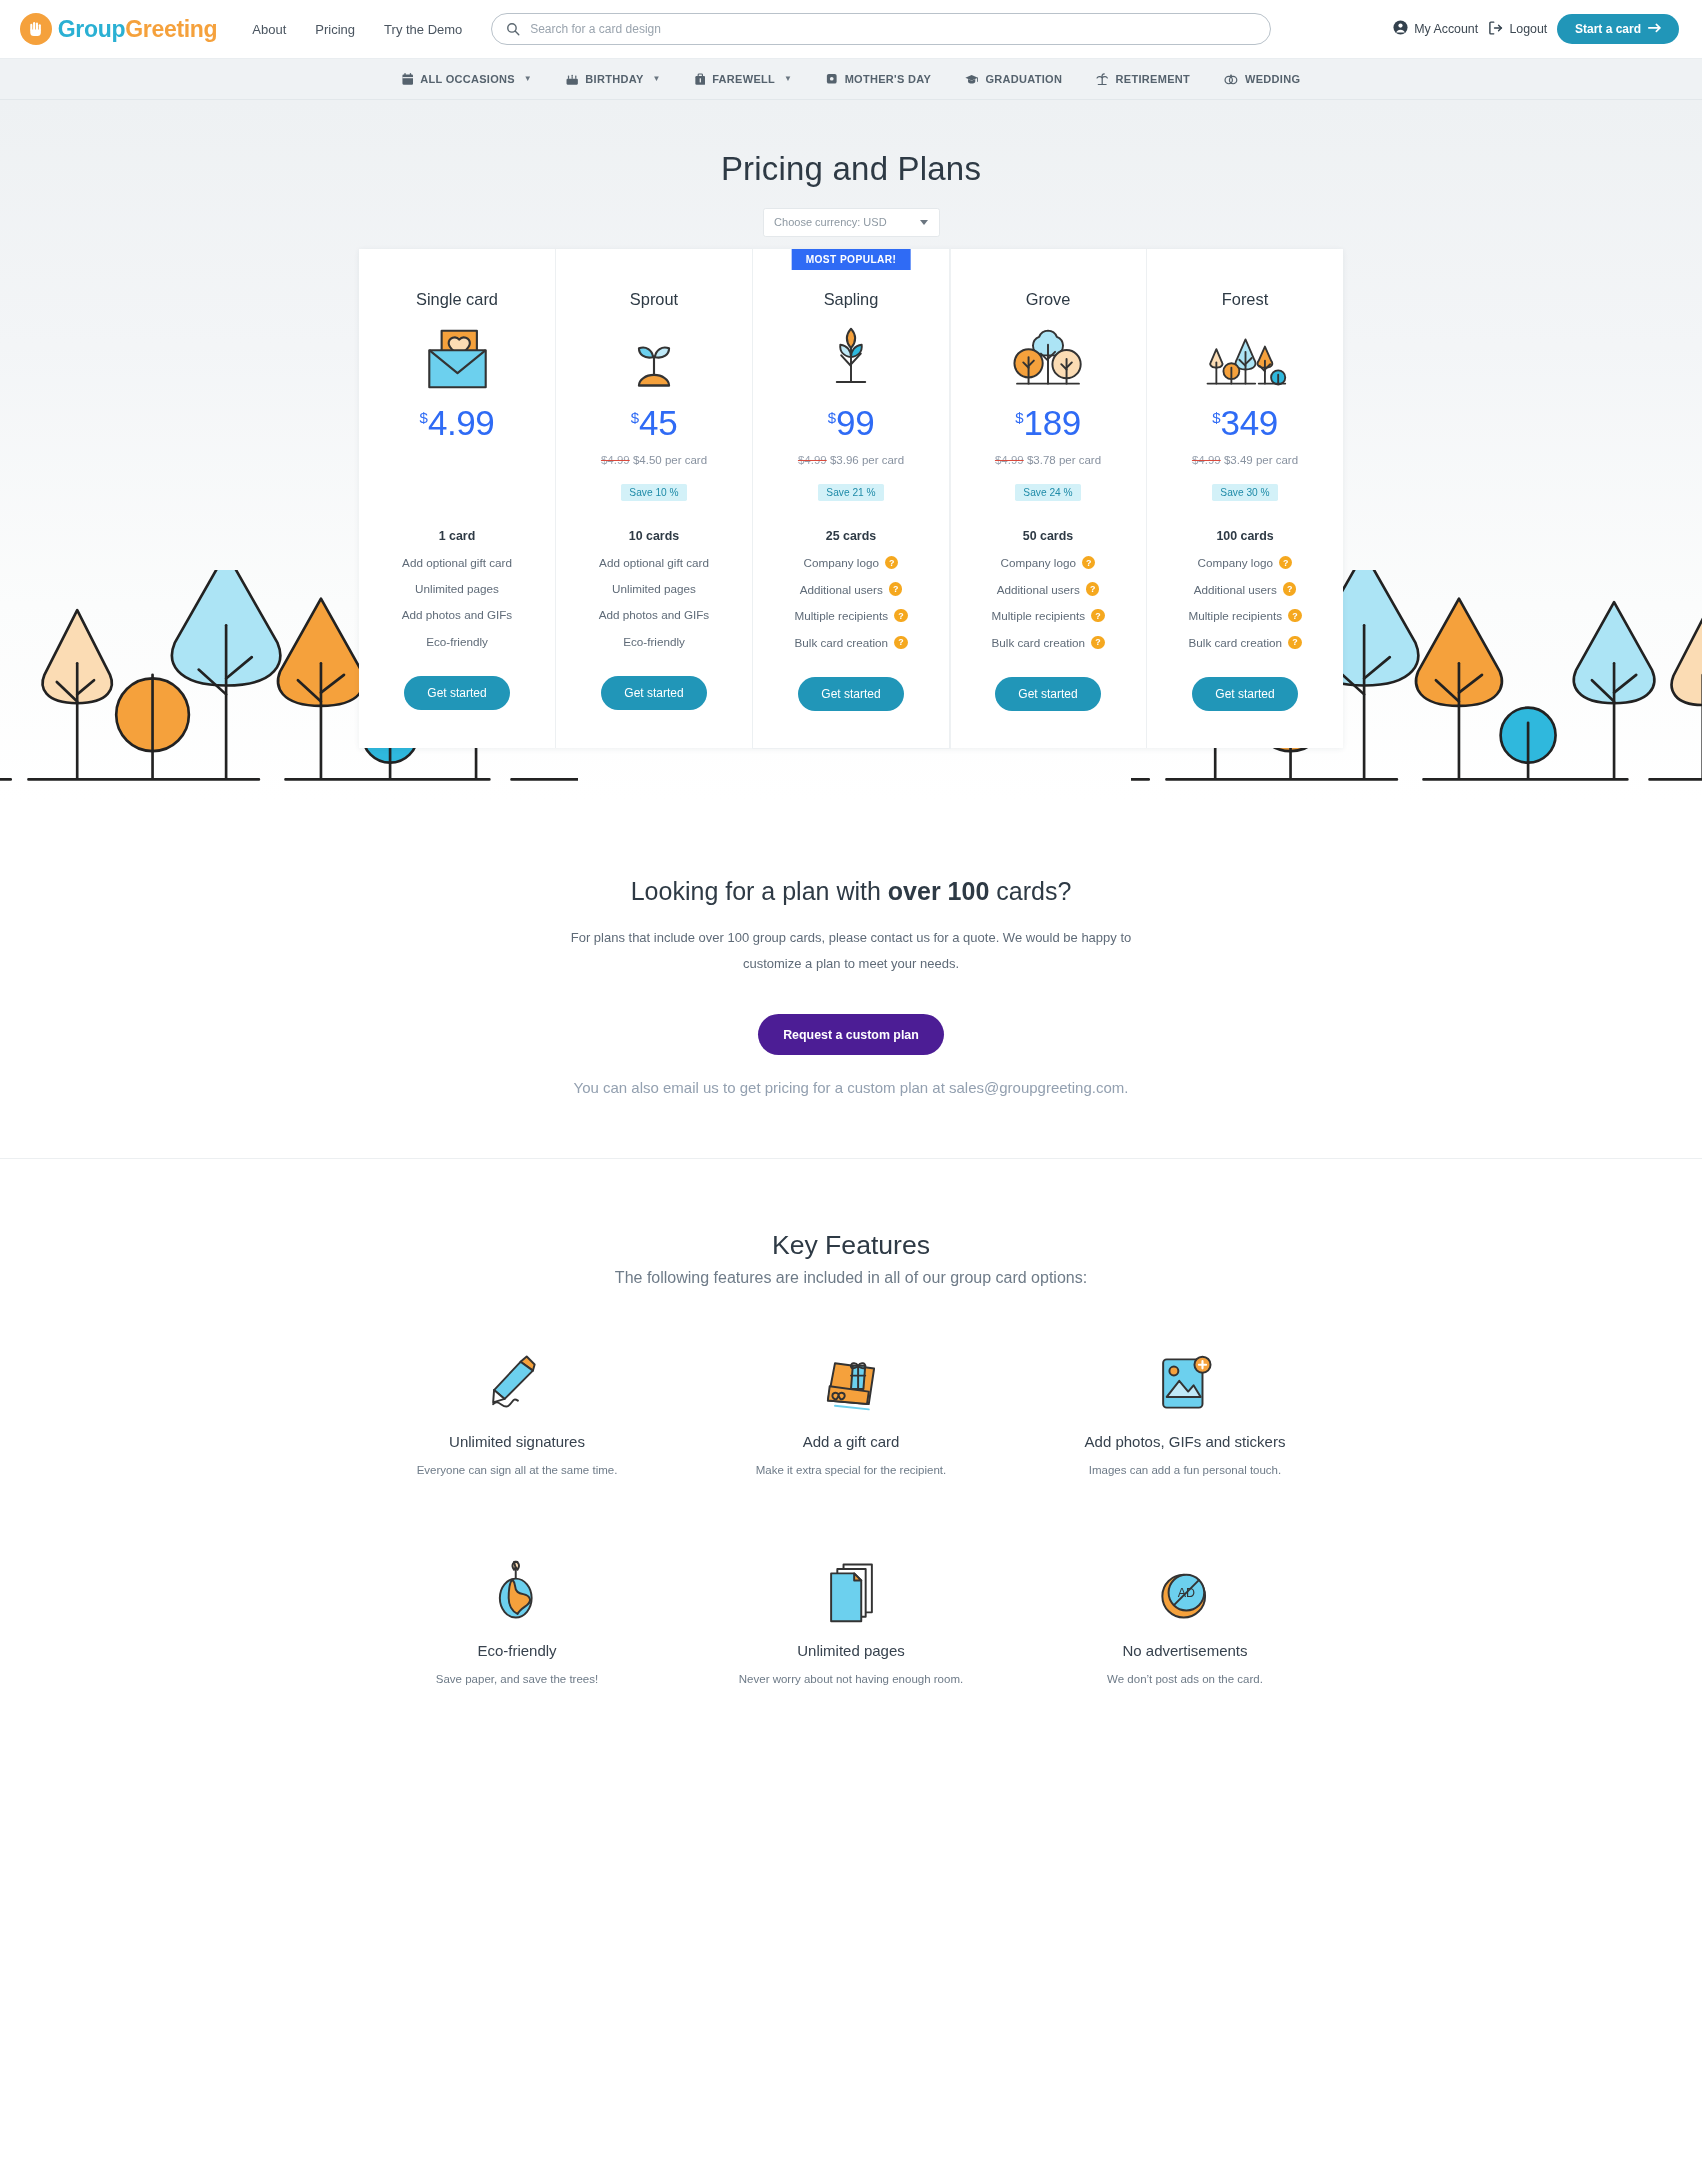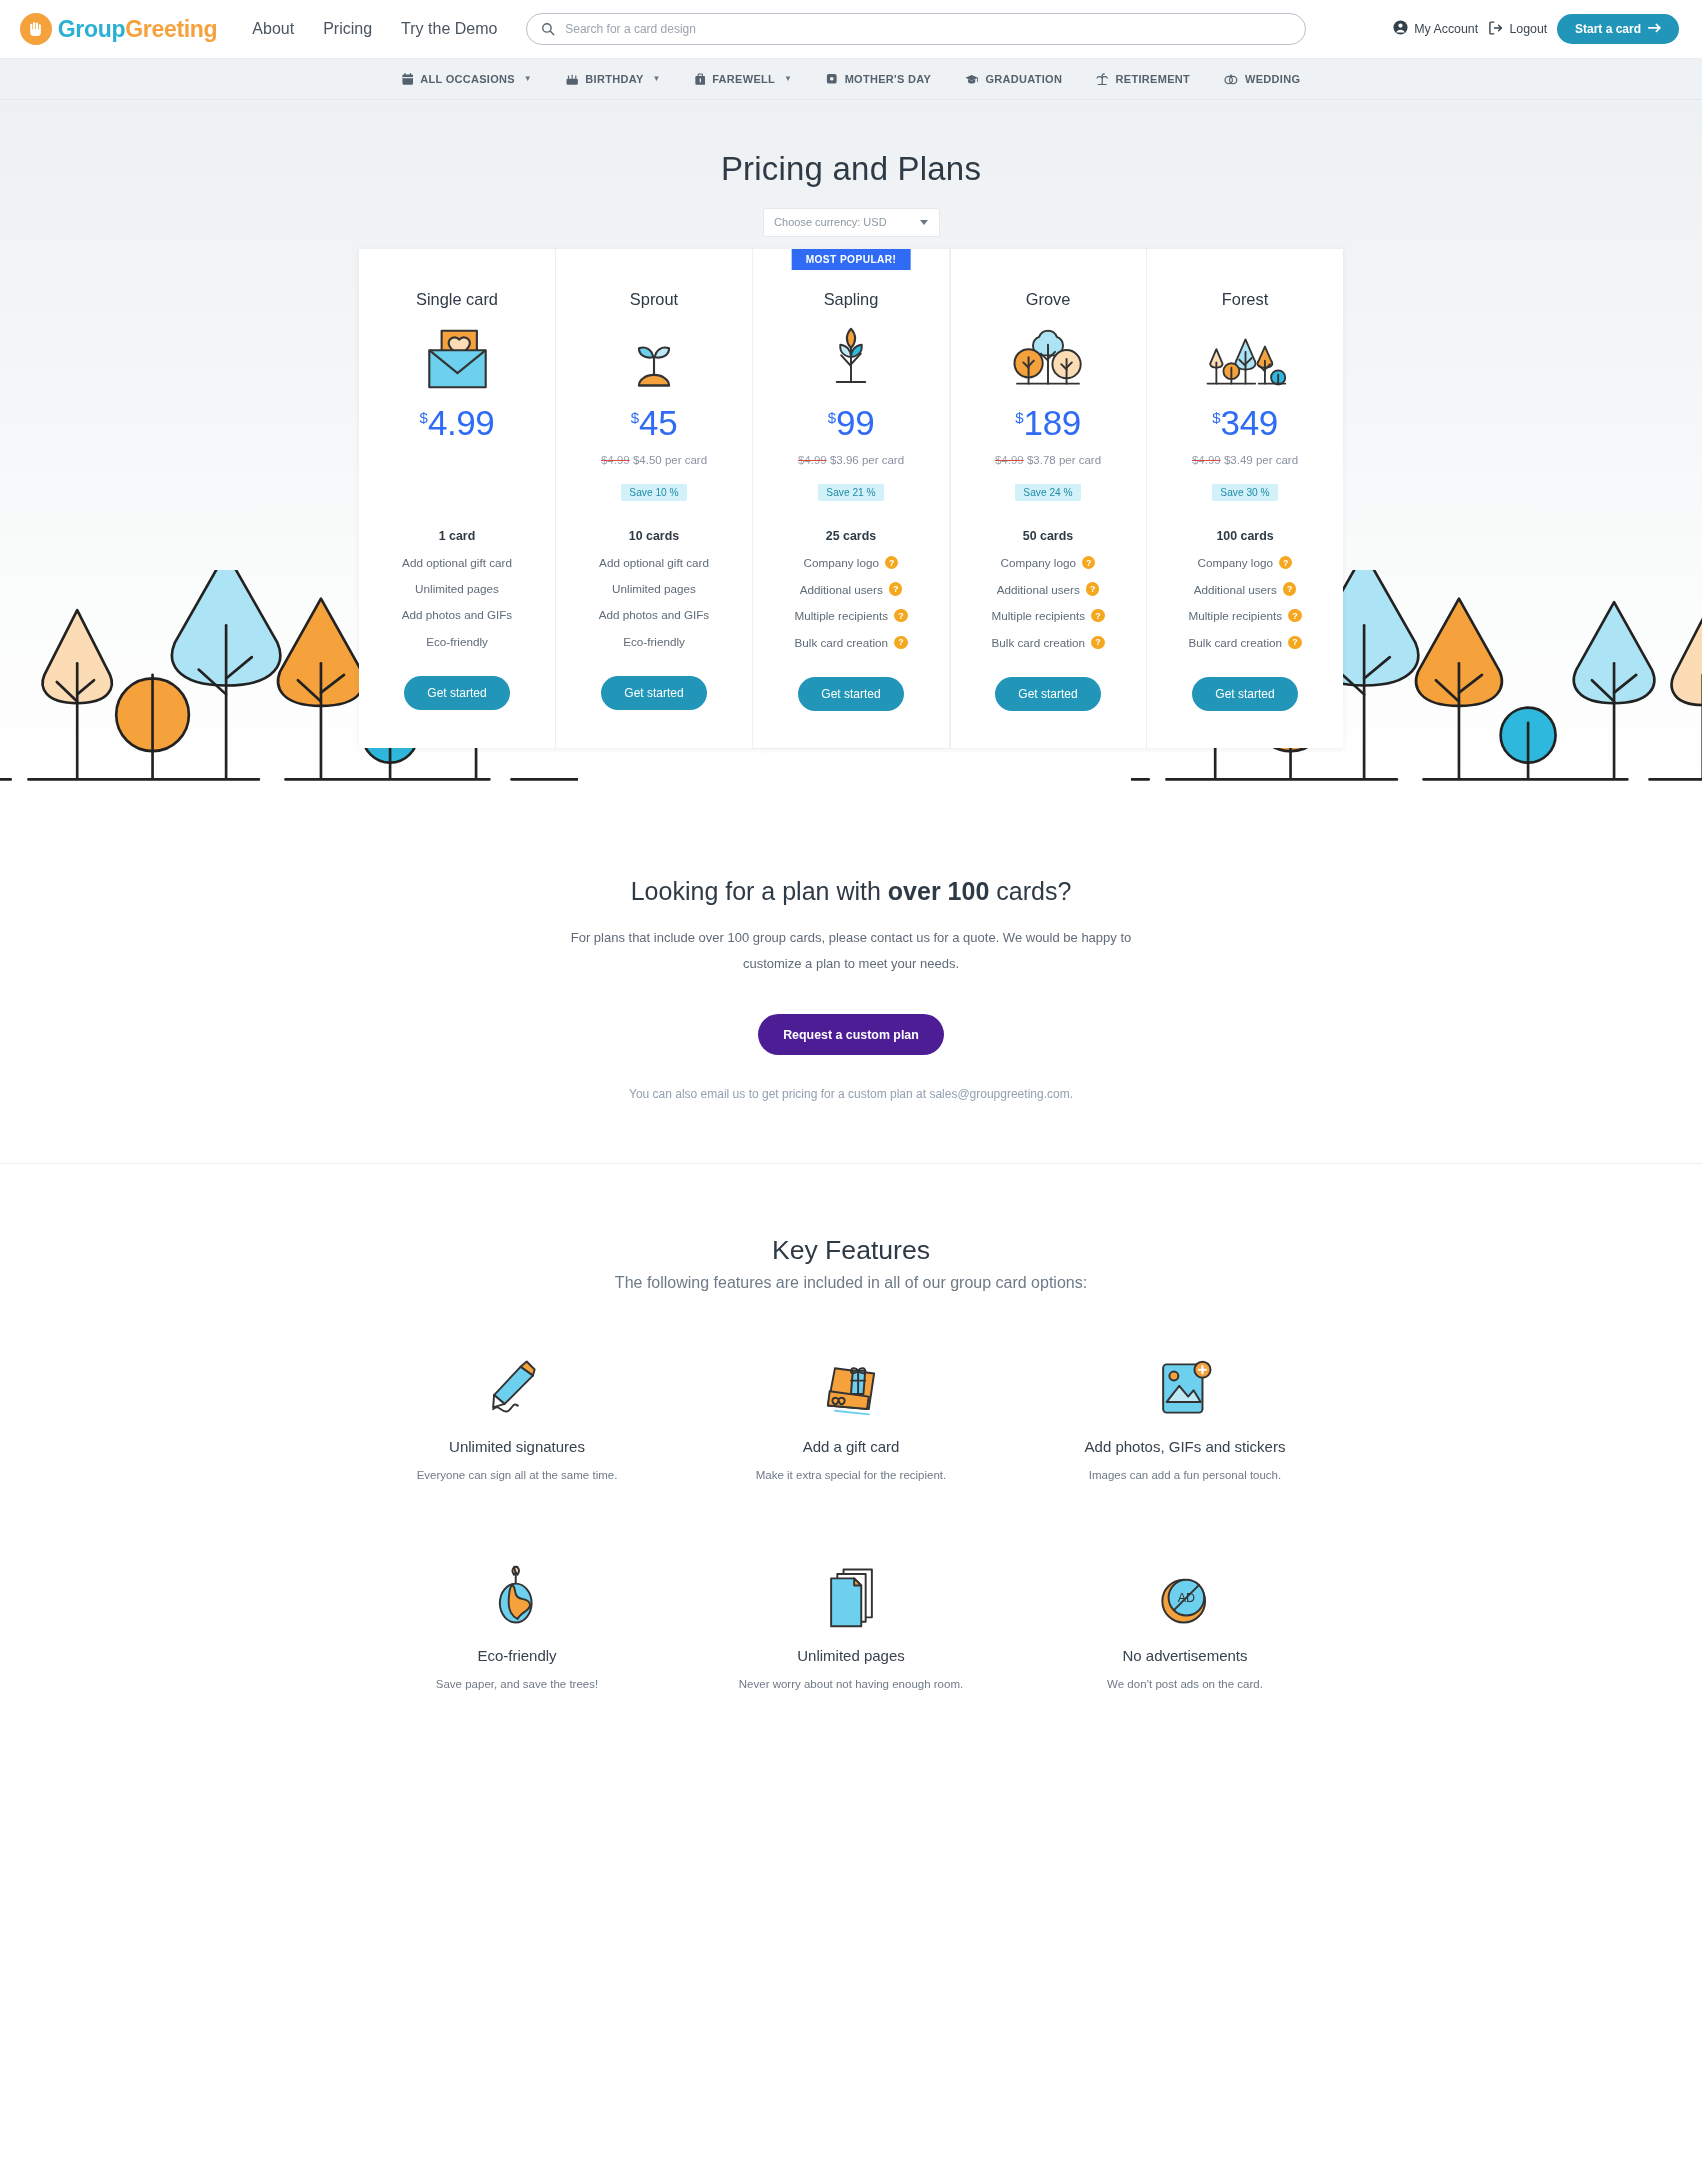--- a/index.html
+++ b/index.html
@@ -34,21 +34,21 @@
     width: 13.3px; height: 15px;
     color: #fff; font-size: 13.3px; line-height: 1;
   }
   .logo-mark .hand svg { display:block; }
   .logo-text { font-size: 23px; font-weight: 700; letter-spacing: -0.3px; white-space: nowrap; }
   .logo-text .g1 { color: #2ab0d3; }
   .logo-text .g2 { color: #f5a13c; }
 
   .nav-top { display: flex; align-items: center; gap: 29px; }
   .nav-top a {
-    font-size: 16px; color: #4a5560; text-decoration: none; white-space: nowrap;
+    font-size: 13px; color: #4a5560; text-decoration: none; white-space: nowrap;
   }
 
   .searchbox {
     flex: none;
     width: 780px;
     margin-left: 29px;
     height: 32px;
     border: 0.9px solid #b9c2ca;
     border-radius: 17.7px;
     display: flex; align-items: center;
@@ -256,21 +256,21 @@
   .btn-custom {
     margin-top: 37px;
     background: #4c1d95;
     border: none; color: #fff;
     font-size: 12.4px; font-weight: 700;
     border-radius: 21px;
     height: 41px; padding: 0 25px;
     cursor: pointer;
     font-family: "Liberation Sans", sans-serif;
   }
-  .custom p.mail { margin-top: 32px; font-size: 12px; color: #93a0b0; }
+  .custom p.mail { margin-top: 24px; font-size: 15px; color: #93a0b0; }
 
   
   .keyfeat { background: #fff; padding: 71px 0 106px; text-align: center; }
   .keyfeat h2 { font-size: 26.6px; font-weight: 400; color: #2e3a45; }
   .keyfeat .sub { margin-top: 8px; font-size: 16px; color: #6e7b88; text-align: center; }
   .kf-grid {
     margin: 57px auto 0;
     width: 1002px;
     display: grid;
     grid-template-columns: repeat(3, 1fr);

